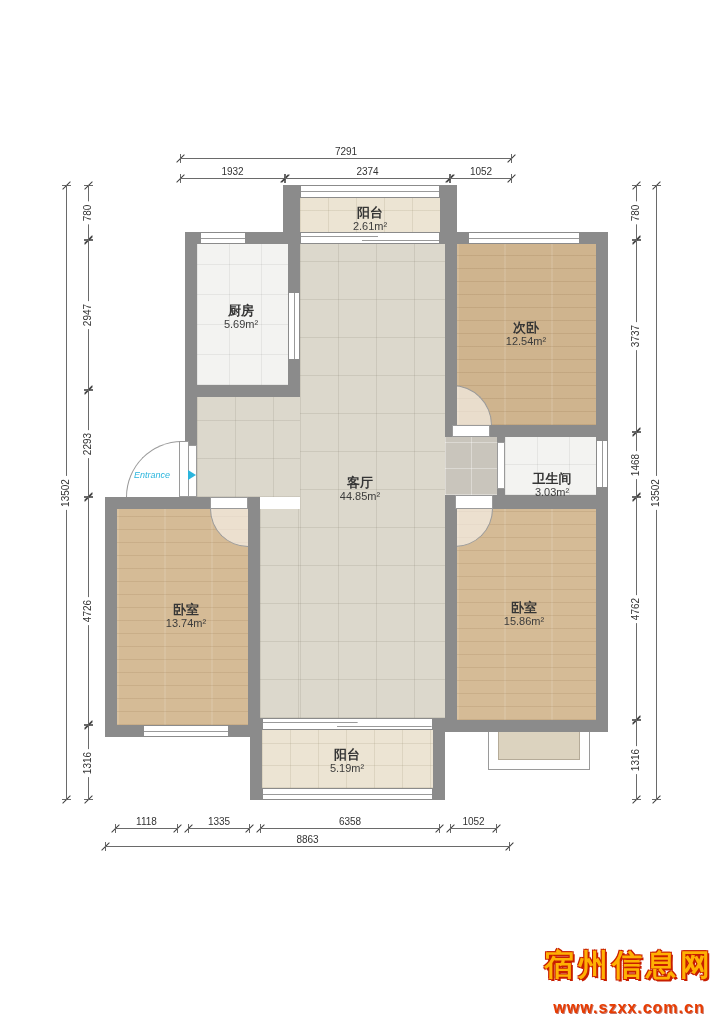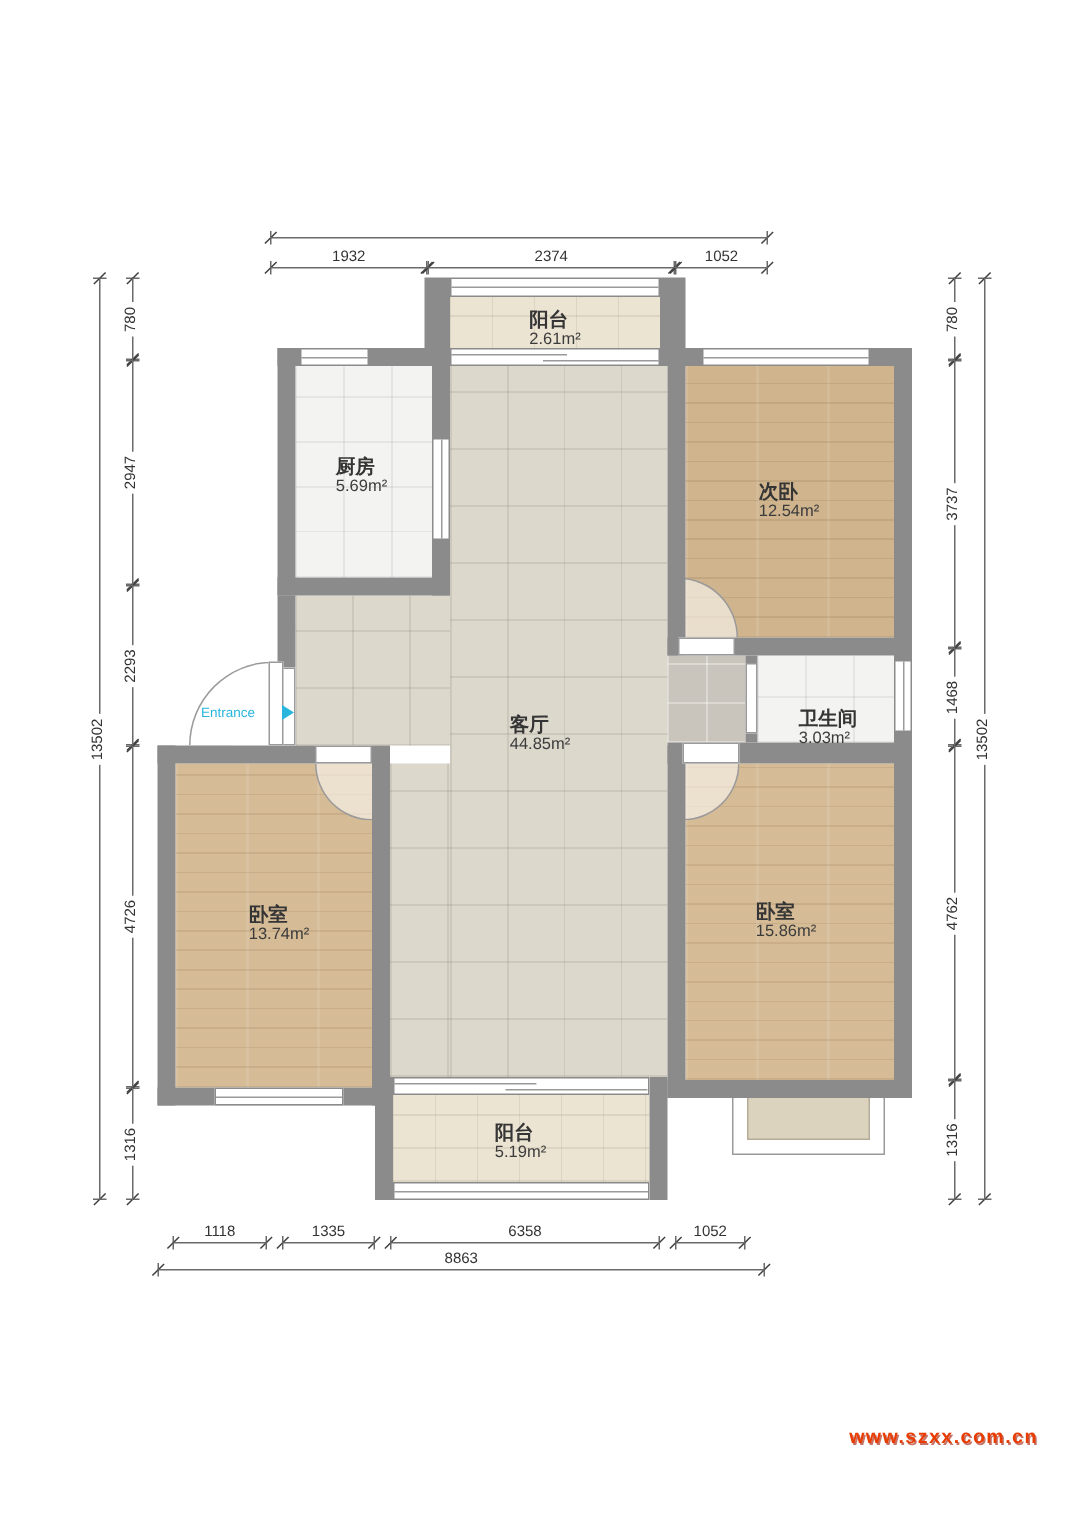--- a/index.html
+++ b/index.html
@@ -37,25 +37,25 @@
          background-size:56% 1px,56% 1px;background-position:left 3px,right 7px;background-repeat:no-repeat;}
   .doorgap{position:absolute;background:#fff;border:1px solid #9a9a9a;box-sizing:border-box;z-index:31;}
   .arc{position:absolute;box-sizing:border-box;background:rgba(255,255,255,.55);z-index:15;}
   .arc-tl{border-radius:100% 0 0 0;border-top:1px solid #9a9a9a;border-left:1px solid #9a9a9a;background:#fff;}
   .arc-bl{border-radius:0 0 0 100%;border-bottom:1px solid #9a9a9a;border-left:1px solid #9a9a9a;}
   .arc-br{border-radius:0 0 100% 0;border-bottom:1px solid #9a9a9a;border-right:1px solid #9a9a9a;}
   .arc-tr{border-radius:0 100% 0 0;border-top:1px solid #9a9a9a;border-right:1px solid #9a9a9a;}
   .bay-outer{position:absolute;background:#fff;border:1px solid #9a9a9a;box-sizing:border-box;z-index:18;}
   .bay-inner{position:absolute;background:#dcd3bf;border:1px solid #b5ab98;box-sizing:border-box;z-index:19;}
   
-  .room-label{position:absolute;transform:translate(-50%,-50%);z-index:40;white-space:nowrap;}
+  .room-label{position:absolute;transform:translate(-50%,-50%);text-align:center;z-index:40;white-space:nowrap;}
   .rname{font-size:13px;font-weight:bold;color:#353535;line-height:15px;}
   .rarea{font-size:11px;color:#3c3c3c;line-height:13px;}
   
-  .entrance{position:absolute;display:flex;align-items:center;gap:18px;z-index:41;}
+  .entrance{position:absolute;display:flex;align-items:center;gap:18px;z-index:41;font-style:italic;}
   .entrance .etxt{font-size:9px;color:#2ab5dd;}
   .entrance .earrow{width:0;height:0;border-top:5px solid transparent;border-bottom:5px solid transparent;
                     border-left:8px solid #2ab5dd;}
   
   .dimh{position:absolute;height:14px;z-index:10;}
   .dimh .line{position:absolute;left:0;right:0;top:12px;height:1px;background:#6a6a6a;}
   .dimh .ext{position:absolute;top:8px;width:1px;height:9px;background:#6a6a6a;}
   .dimh .ext.l{left:0;} .dimh .ext.r{right:0;}
   .dimh .tick{position:absolute;top:12px;width:11px;height:1px;background:#3f3f3f;transform:rotate(-45deg);}
   .dimh .tick.l{left:-5px;} .dimh .tick.r{right:-5px;}
@@ -65,22 +65,22 @@
   .dimv .ext{position:absolute;left:4px;width:9px;height:1px;background:#6a6a6a;}
   .dimv .ext.t{top:0;} .dimv .ext.b{bottom:0;}
   .dimv .tick{position:absolute;left:3px;width:11px;height:1px;background:#3f3f3f;transform:rotate(-45deg);}
   .dimv .tick.t{top:0;} .dimv .tick.b{bottom:0;}
   .dimv .lbl{position:absolute;left:3px;top:50%;transform:translateY(-50%) rotate(180deg);
              writing-mode:vertical-rl;font-size:10px;color:#333;background:#fff;padding:3px 0;line-height:10px;}
   
   .watermark{position:absolute;z-index:60;text-align:center;}
   .wm-name{font-family:"DejaVu Serif", serif;font-size:30px;font-weight:bold;letter-spacing:4px;color:#ffb103;
            text-shadow:2px 2px 0 #c81e00,-1px -1px 0 #c81e00,1px -1px 0 #c81e00,-1px 1px 0 #c81e00;line-height:34px;}
-  .wm-url{font-size:13px;font-weight:bold;color:#e83c00;letter-spacing:1px;line-height:20px;
-          text-shadow:1px 1px 0 rgba(160,20,0,.6);}
+  .wm-url{font-size:16px;font-weight:bold;color:#e83c00;letter-spacing:1px;line-height:20px;
+          text-shadow:1px 1px 0 rgba(160,20,0,.6);margin-top:16px;}
 </style>
 </head>
 <body>
 
 <div class="stage">
 
   <div class="floor tile-beige" style="left:300px;top:197px;width:140px;height:36px;"></div>
   <div class="floor tile-white" style="left:197px;top:244px;width:91px;height:141px;"></div>
   <div class="floor wood-a" style="left:457px;top:244px;width:139px;height:181px;"></div>
   <div class="floor tile-white" style="left:505px;top:437px;width:91px;height:58px;"></div>
@@ -179,20 +179,21 @@
     <span class="etxt">Entrance</span>
     <span class="earrow"></span>
   </div>
 
   <div class="dimh" style="left:180px;top:146px;width:332px;">
     <span class="ext l"></span>
       <span class="ext r"></span>
       <span class="tick l"></span>
       <span class="tick r"></span>
     <span class="line"></span>
+      <span class="lbl">7291</span>
   </div>
   <div class="dimh" style="left:180px;top:166px;width:105px;">
     <span class="ext l"></span>
       <span class="ext r"></span>
       <span class="tick l"></span>
       <span class="tick r"></span>
     <span class="line"></span>
       <span class="lbl">1932</span>
   </div>
   <div class="dimh" style="left:285px;top:166px;width:165px;">
@@ -345,16 +346,17 @@
   <div class="dimv" style="left:648px;top:185px;height:615px;">
     <span class="ext t"></span>
       <span class="ext b"></span>
       <span class="tick t"></span>
       <span class="tick b"></span>
     <span class="line"></span>
       <span class="lbl">13502</span>
   </div>
 
   <div class="watermark" style="left:540px;top:948px;width:178px;">
+    <div class="wm-name">宿州信息网</div>
     <div class="wm-url">www.szxx.com.cn</div>
   </div>
 
 </div>
 
 </body></html>

